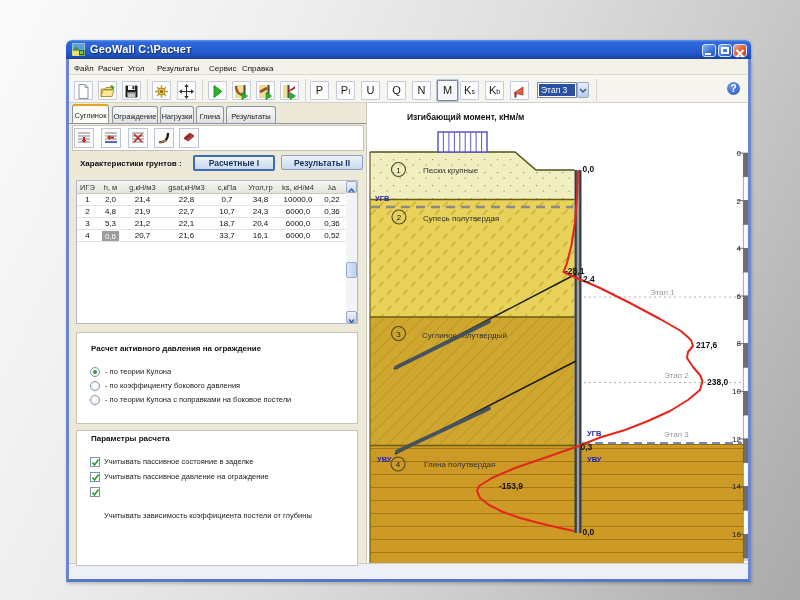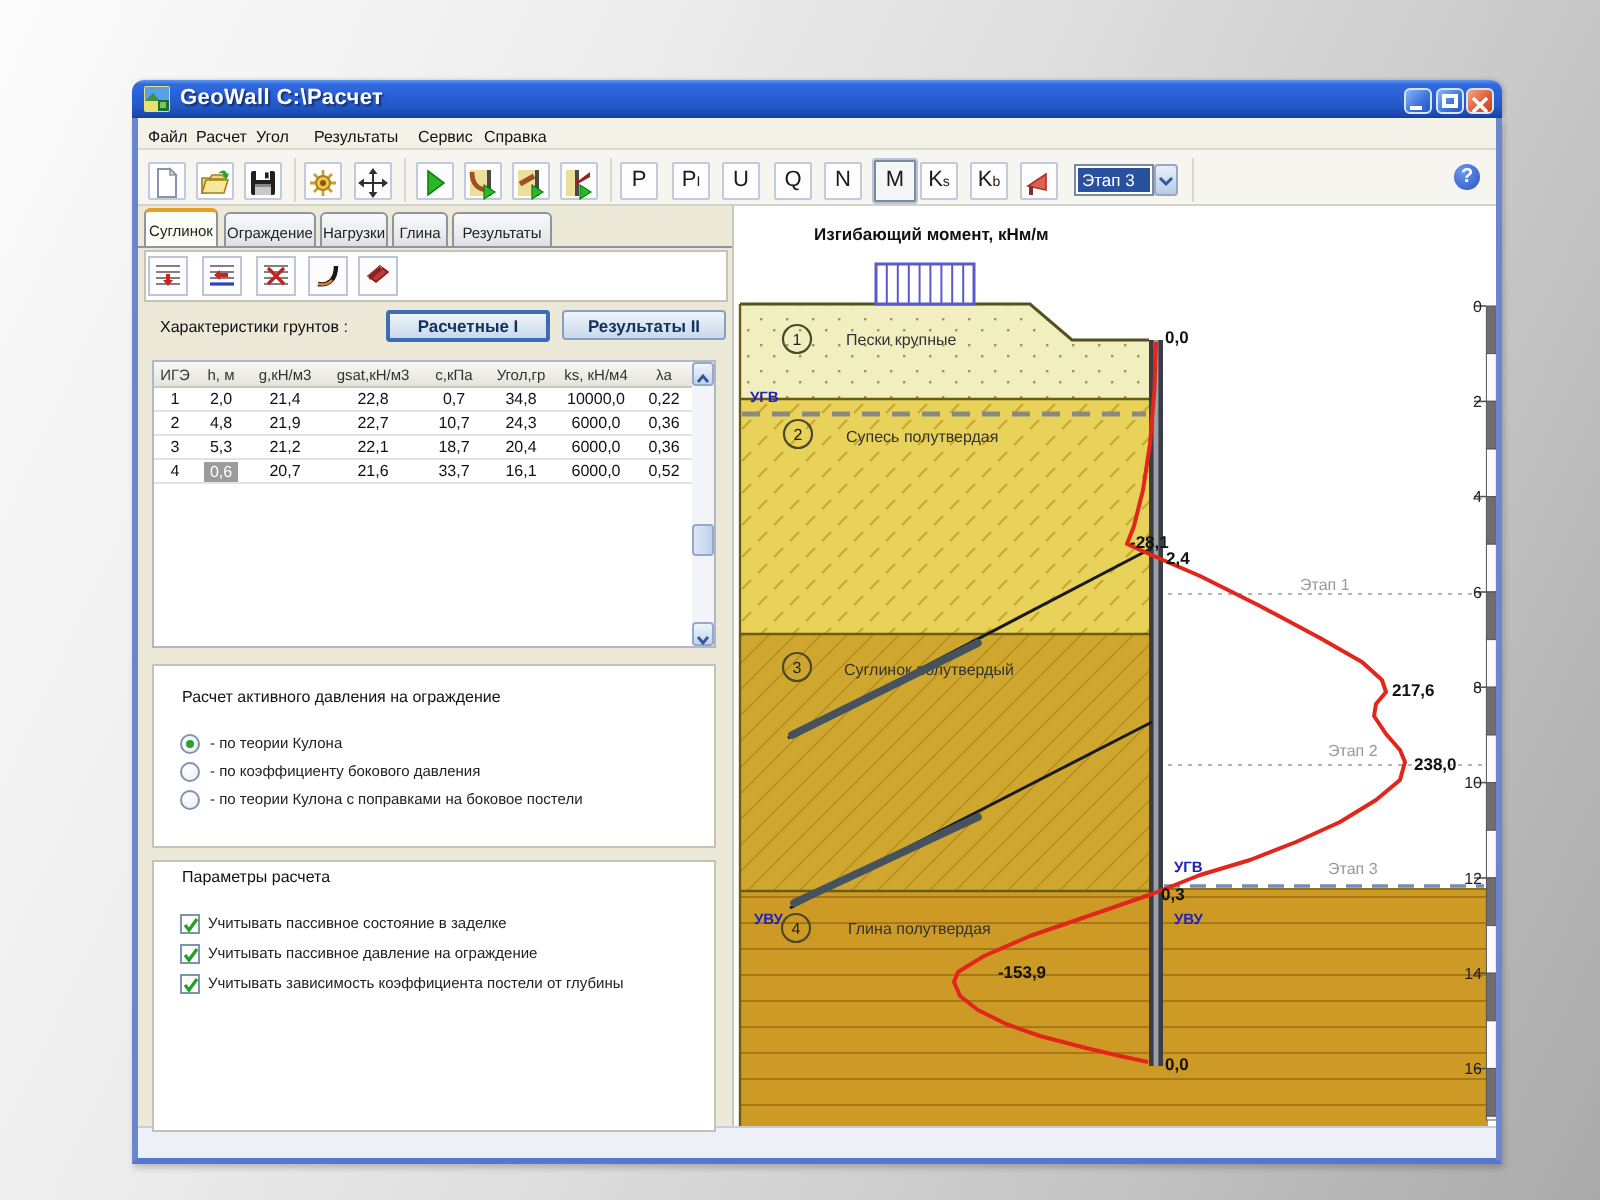--- a/index.html
+++ b/index.html
@@ -8,21 +8,21 @@
 .a{position:absolute;}
 #tbar{position:absolute;left:66px;top:40px;width:685px;height:19px;border-radius:6px 6px 0 0;background:linear-gradient(180deg,#5A96F0 0%,#3068DC 12%,#2A62DA 35%,#2258C8 70%,#1A46A8 95%,#16409E 100%);box-shadow:1px 0 2px rgba(0,0,0,0.2);}
 #wbody{position:absolute;left:66px;top:59px;width:685px;height:523px;border-left:3px solid #6b85ce;border-right:3px solid #6b85ce;border-bottom:3px solid #5577cc;background:#ece9d8;box-shadow:1px 2px 3px rgba(0,0,0,0.2);}
 #ttext{position:absolute;left:90px;top:43px;color:#fff;font-size:11px;font-weight:bold;text-shadow:1px 1px 1px rgba(0,0,0,0.5);letter-spacing:0.2px;}
 .wbtn{position:absolute;top:44px;width:14px;height:13px;border-radius:3px;border:1px solid #d8e4f8;}
 .mb{position:absolute;top:64px;font-size:8px;color:#111;}
 .tb{position:absolute;top:81px;width:19px;height:19px;background:#fdfdfd;border:1px solid #c2cadc;border-radius:1px;text-align:center;font-size:11px;color:#1a1a1a;line-height:16px;}
 .tsep{position:absolute;top:79px;width:1px;height:22px;background:#d8d8d0;}
 .tab{position:absolute;top:106px;height:17px;background:linear-gradient(180deg,#f8f9fa,#e8eaec 70%,#dcdee2);border:1px solid #8c95a0;border-bottom:none;border-radius:3px 3px 0 0;font-size:7.5px;color:#222;text-align:center;padding-top:4.5px;white-space:nowrap;overflow:hidden;}
 .gbox{position:absolute;background:#fff;border:1px solid #c6c2b6;}
-.hl{font-weight:normal;font-size:8px;color:#111;}
+.hl{font-weight:bold;font-size:8px;color:#111;}
 .cell{display:inline-block;text-align:center;font-size:8px;color:#111;vertical-align:top;}
 .trow{position:absolute;left:77px;width:269px;height:12px;line-height:12px;white-space:nowrap;}
 .rtxt{position:absolute;font-size:7.5px;color:#222;}
 .radio{position:absolute;width:10px;height:10px;border-radius:50%;border:1px solid #7e94ad;background:radial-gradient(circle at 35% 30%,#fff,#e8ecf0);}
 .chk{position:absolute;width:10px;height:10px;border:1px solid #7e94ad;background:#fff;}
 .chk svg{display:block;}
 </style>
 </head>
 <body>
 
@@ -203,21 +203,21 @@
     <svg width="9" height="9">
       <path d="M1.5,4.5 l2,2.5 L7.5,1.5" stroke="#21a121" stroke-width="1.6" fill="none"></path>
     </svg>
   </div>
 <span class="rtxt" style="left:104px;top:472px">Учитывать пассивное давление на ограждение</span>
 <div class="chk" style="left:90px;top:487px">
     <svg width="9" height="9">
       <path d="M1.5,4.5 l2,2.5 L7.5,1.5" stroke="#21a121" stroke-width="1.6" fill="none"></path>
     </svg>
   </div>
-<span class="rtxt" style="left:104px;top:487px">Учитывать зависимость коэффициента постели от глубины</span>
+<span class="rtxt" style="left:104px;top:511px">Учитывать зависимость коэффициента постели от глубины</span>
 <div class="a" style="left:366px;top:103px;width:382px;height:460px;background:#fff;border-left:1px solid #cac6ba"></div>
 <span class="a" style="left:407px;top:112px;font-size:8.5px;font-weight:bold;color:#111">Изгибающий момент, кНм/м</span>
 <svg class="a" style="left:366px;top:103px" width="382" height="460" viewBox="366 103 382 460">
 <defs>
 <pattern id="dots" width="13" height="13" patternUnits="userSpaceOnUse">
         <rect x="3" y="3" width="1.2" height="1.2" fill="#a39354"></rect>
         <rect x="9.5" y="8.5" width="1.2" height="1.2" fill="#a39354"></rect>
       </pattern>
 <pattern id="h2" width="16" height="16" patternUnits="userSpaceOnUse">
         <path d="M3,6.5 L7.5,2 M11,14.5 L15.5,10" stroke="#c9a930" stroke-width="1.2" fill="none"></path>

